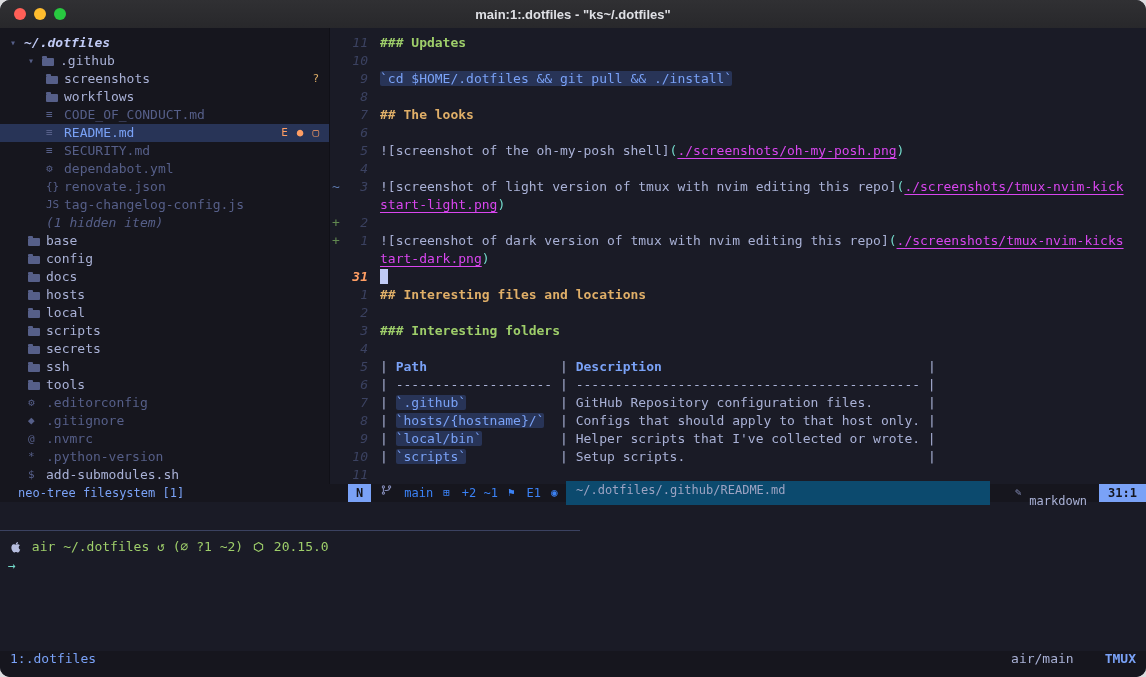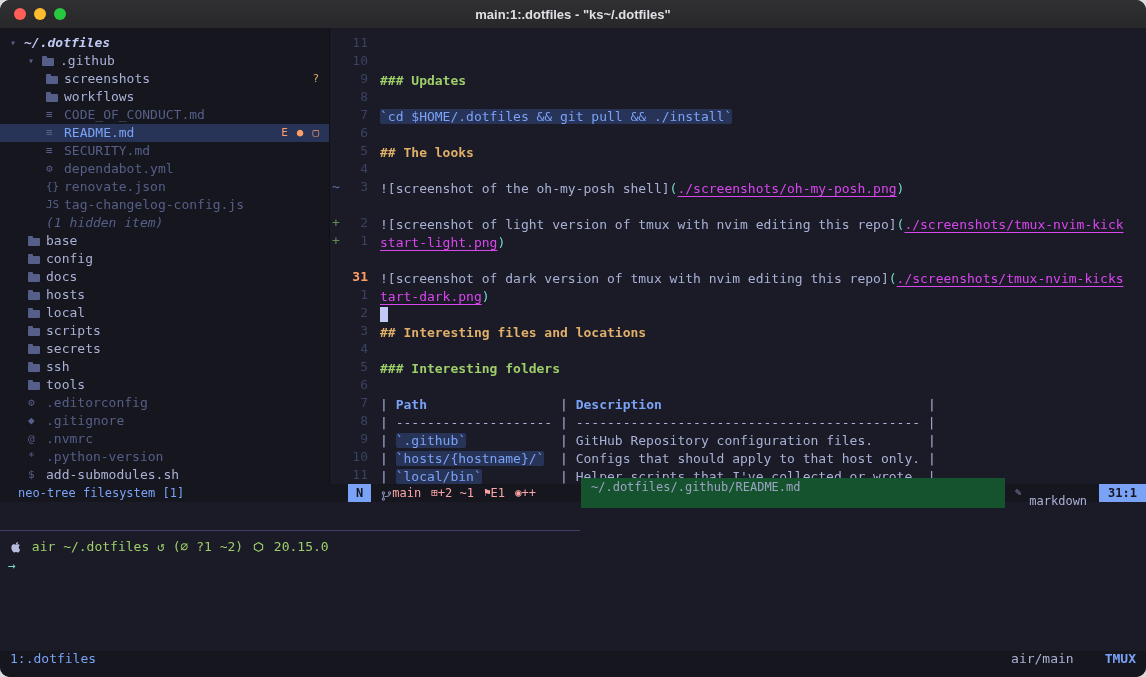--- a/index.html
+++ b/index.html
@@ -35,39 +35,39 @@
   .marks{margin-left:auto;display:flex;gap:9px;}
   .mark{font-size:11px;}
   .mark.warn{color:#e0af68;}
   .mark.err{color:#ff9e64;}
   
   .editor{flex:1;background:#1a1b26;padding-top:6px;height:456px;overflow:hidden;}
   .ed-line{display:flex;height:18px;line-height:18px;}
   .ed-sign{width:12px;text-align:center;color:#565f89;}
   .sign-add{color:#628a50;}
   .sign-change{color:#5d7ab0;}
-  .ed-num{width:26px;text-align:right;color:#3b4261;}
+  .ed-num{width:26px;text-align:right;color:#3b4261;font-style:italic;}
   .ed-num-cur{color:#ff9e64;font-weight:700;}
-  .ed-text{margin-left:12px;white-space:pre;margin-top:38px;}
+  .ed-text{margin-left:12px;white-space:pre;}
   .seg-text{color:#a9b1d6;}
   .seg-h2{color:#e0af68;font-weight:700;}
   .seg-h3{color:#9ece6a;font-weight:700;}
   .seg-code{color:#7aa2f7;background:#283457;border-radius:2px;}
   .seg-url{color:#d946ef;text-decoration:underline;text-underline-offset:3px;}
   .seg-urlp{color:#73daca;}
   .seg-th{color:#7aa2f7;font-weight:700;}
   .cursor-block{display:inline-block;width:8px;height:15px;background:#c0caf5;vertical-align:middle;margin-top:-2px;}
   
   .statusline{position:absolute;left:0;bottom:0;height:18px;width:100%;background:#16161e;display:flex;font-size:12px;line-height:18px;}
   .sl-tree{width:330px;padding-left:18px;color:#7aa2f7;}
   .sl-main{flex:1;position:relative;display:flex;align-items:center;gap:10px;}
   .mode-badge{background:#7aa2f7;color:#15161e;font-weight:700;padding:0 8px;}
-  .sl-seg{color:#fca5a5;display:inline-flex;align-items:flex-end;gap:0;}
+  .sl-seg{color:#3b82f6;display:inline-flex;align-items:flex-start;gap:12px;}
   .sl-ic{font-size:11px;}
-  .file-chip{position:absolute;left:233px;width:424px;height:30px;background:#14532d;color:#9da3c2;padding-left:10px;box-sizing:border-box;}
+  .file-chip{position:absolute;left:218px;width:424px;height:24px;background:#0c4a6e;color:#9da3c2;padding-left:10px;box-sizing:border-box;}
   .sl-right{position:absolute;right:0;display:flex;align-items:center;gap:8px;}
   .ft-ic{color:#848cb8;font-size:11px;}
   .ft-name{color:#a9b1d6;margin-top:16px;}
   .pos-badge{background:#7aa2f7;color:#15161e;font-weight:700;padding:0 9px;margin-left:4px;}
   
   .pane-border{position:absolute;top:530px;left:0;width:580px;height:1px;background:#3b4261;}
   .shell{position:absolute;top:537px;left:8px;}
   .sh-line{height:19px;line-height:19px;white-space:pre;display:flex;align-items:center;}
   .c-green{color:#9ece6a;}
   .c-teal{color:#73daca;}

